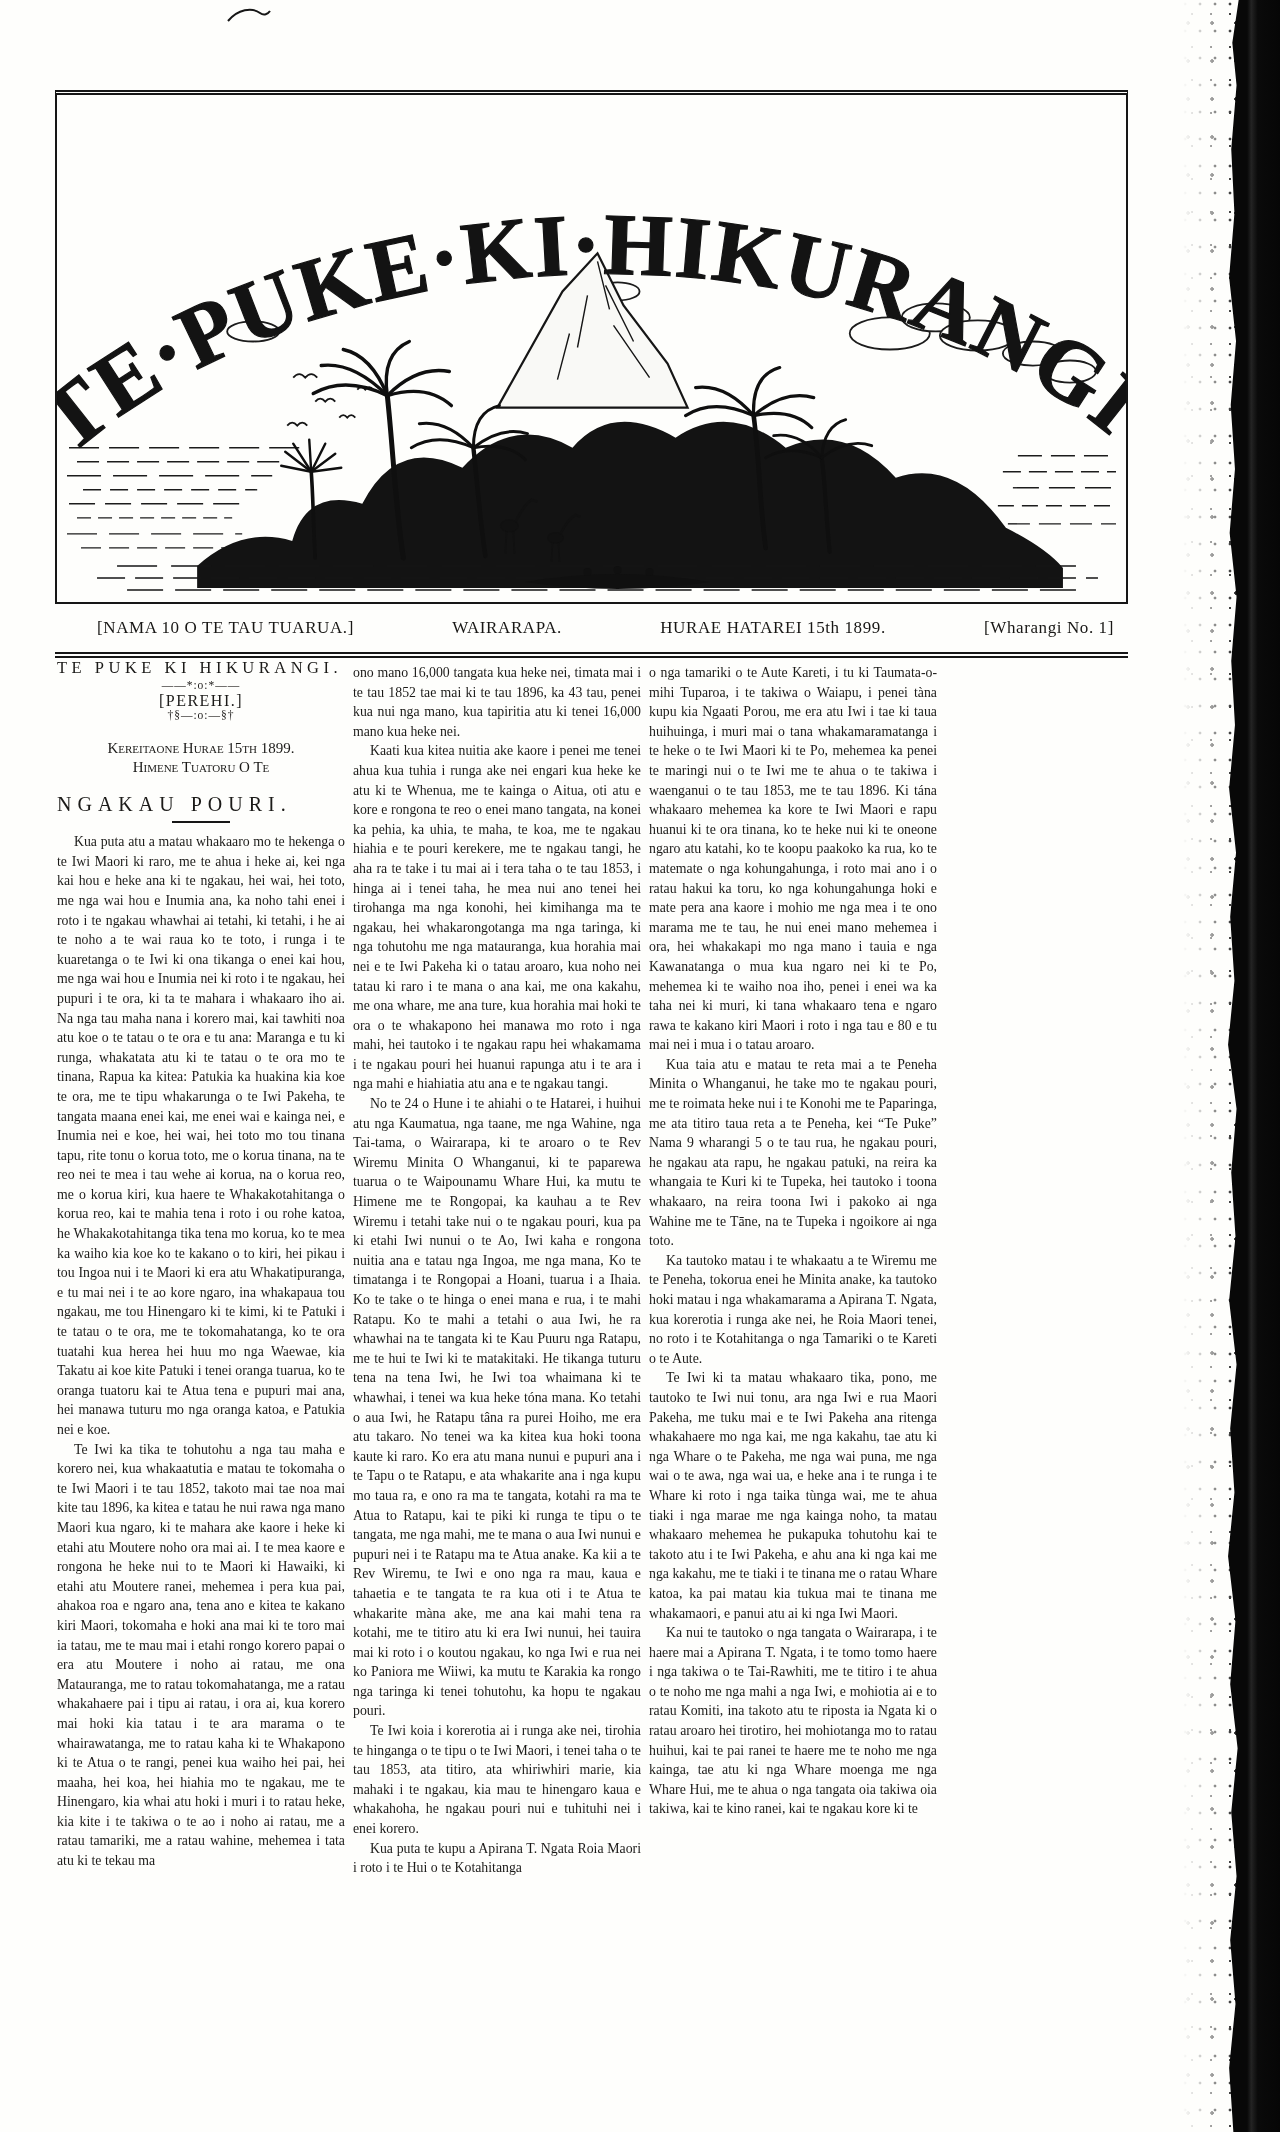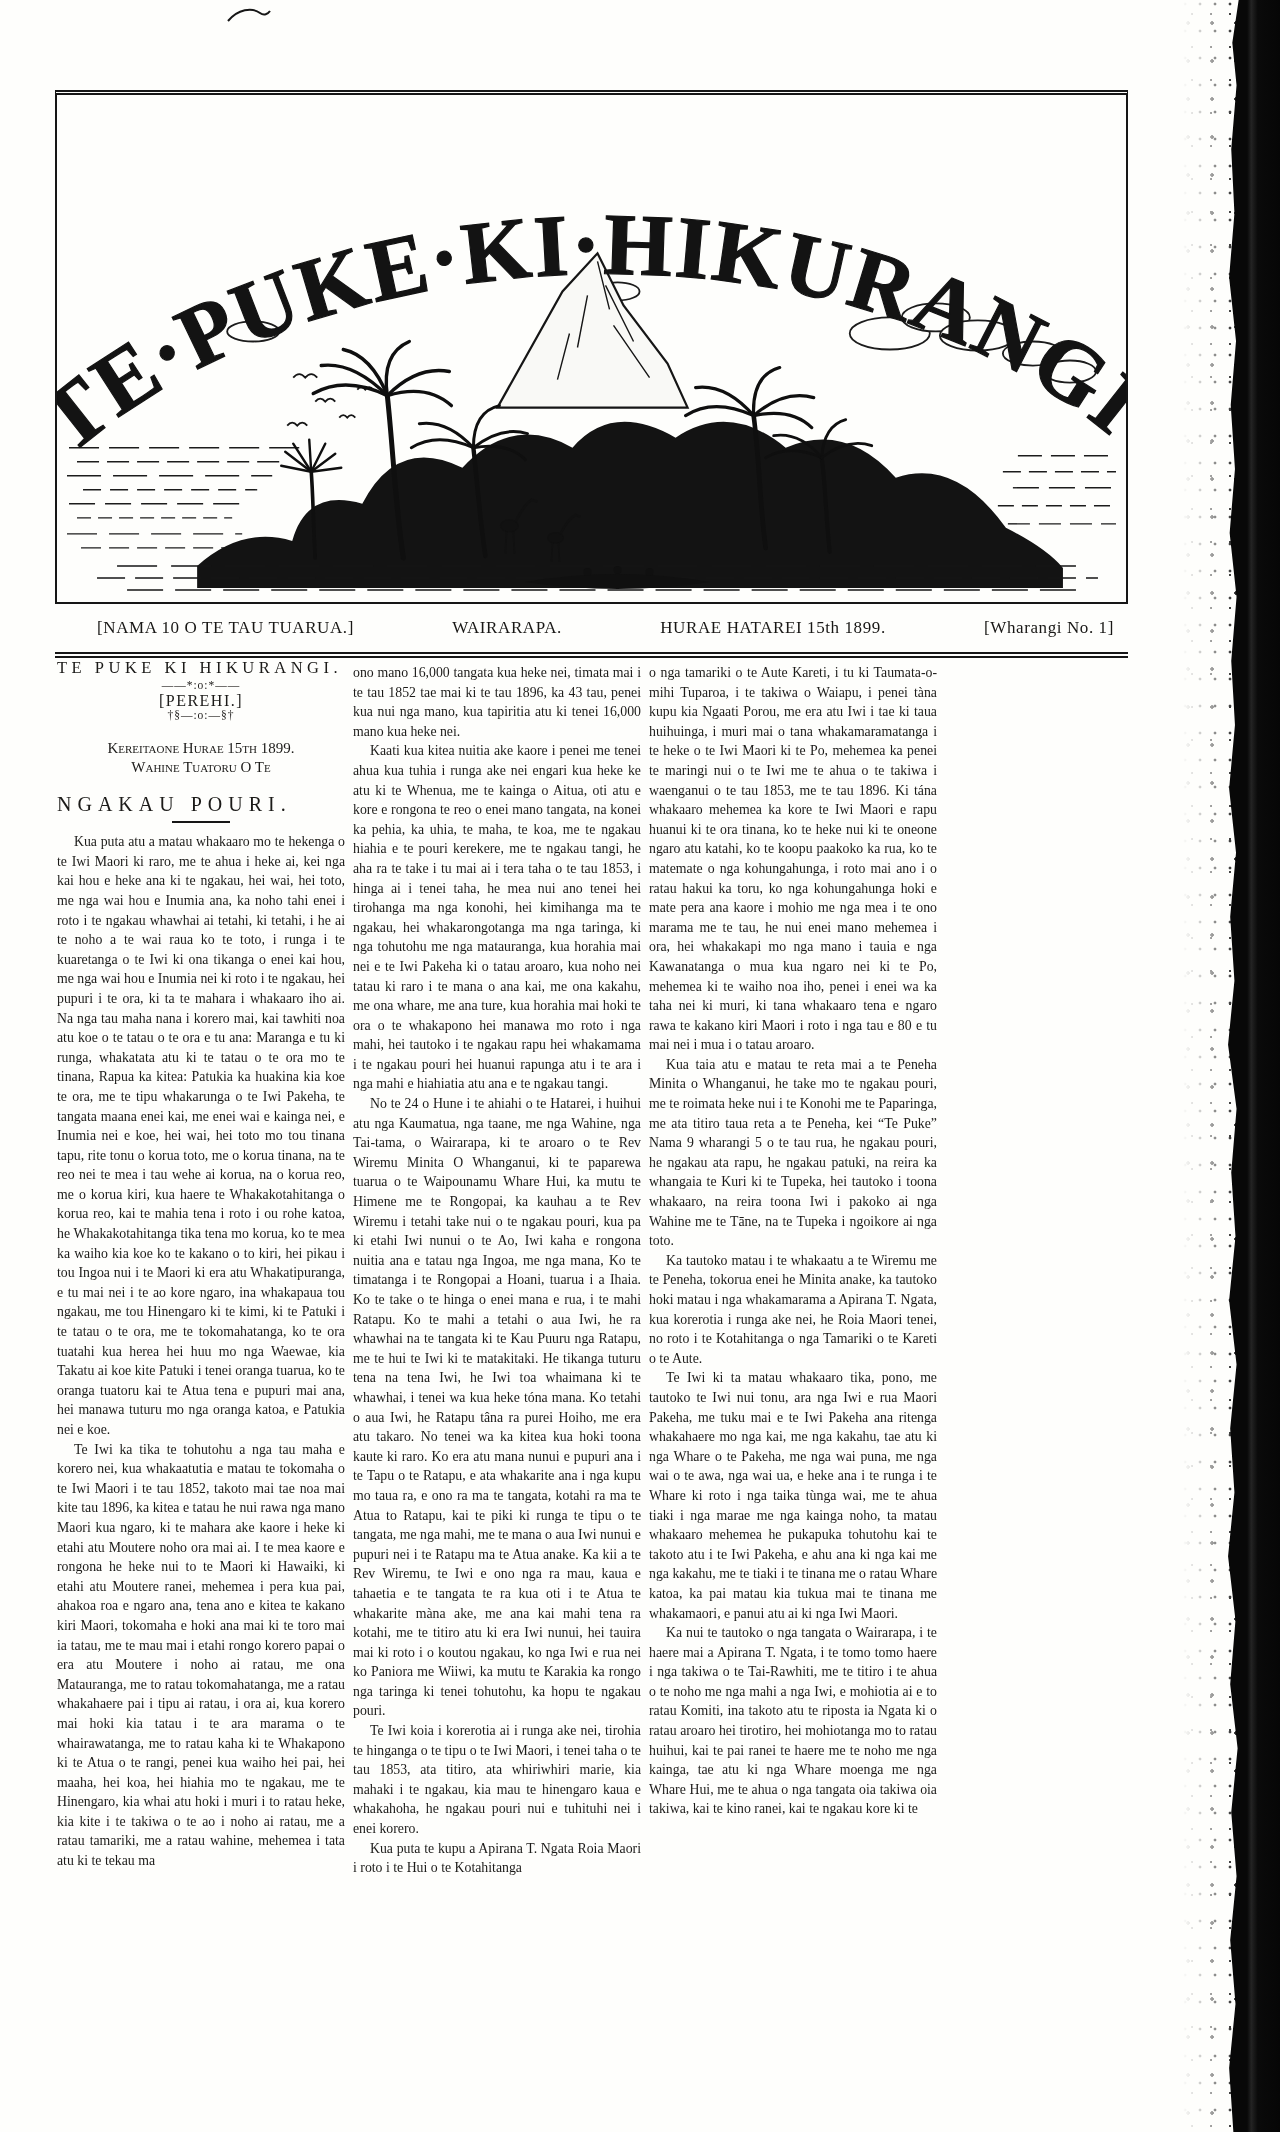--- a/index.html
+++ b/index.html
@@ -220,21 +220,21 @@
   </div>
 
   <div class="columns">
 
     <div class="col col1">
       <h2 class="paper-title">TE PUKE KI HIKURANGI.</h2>
       <div class="orn">——*:o:*——</div>
       <div class="perehi">[PEREHI.]</div>
       <div class="orn">†§—:o:—§†</div>
       <div class="edition">Kereitaone Hurae 15th 1899.</div>
-      <div class="edition" style="margin-top:0;">Wahine Tuatoru O Te</div>
+      <div class="edition" style="margin-top:0;">Himene Tuatoru O Te</div>
       <h3 class="article-title">NGAKAU POURI.</h3>
       <hr class="title-rule">
       <p>Kua puta atu a matau whakaaro mo te hekenga o te Iwi Maori ki raro, me te ahua i heke ai, kei nga kai hou e heke ana ki te ngakau, hei wai, hei toto, me nga wai hou e Inumia ana, ka noho tahi enei i roto i te ngakau whawhai ai tetahi, ki tetahi, i he ai te noho a te wai raua ko te toto, i runga i te kuaretanga o te Iwi ki ona tikanga o enei kai hou, me nga wai hou e Inumia nei ki roto i te ngakau, hei pupuri i te ora, ki ta te mahara i whakaaro iho ai. Na nga tau maha nana i korero mai, kai tawhiti noa atu koe o te tatau o te ora e tu ana: Maranga e tu ki runga, whakatata atu ki te tatau o te ora mo te tinana, Rapua ka kitea: Patukia ka huakina kia koe te ora, me te tipu whakarunga o te Iwi Pakeha, te tangata maana enei kai, me enei wai e kainga nei, e Inumia nei e koe, hei wai, hei toto mo tou tinana tapu, rite tonu o korua toto, me o korua tinana, na te reo nei te mea i tau wehe ai korua, na o korua reo, me o korua kiri, kua haere te Whakakotahitanga o korua reo, kai te mahia tena i roto i ou rohe katoa, he Whakakotahitanga tika tena mo korua, ko te mea ka waiho kia koe ko te kakano o to kiri, hei pikau i tou Ingoa nui i te Maori ki era atu Whakatipuranga, e tu mai nei i te ao kore ngaro, ina whakapaua tou ngakau, me tou Hinengaro ki te kimi, ki te Patuki i te tatau o te ora, me te tokomahatanga, ko te ora tuatahi kua herea hei huu mo nga Waewae, kia Takatu ai koe kite Patuki i tenei oranga tuarua, ko te oranga tuatoru kai te Atua tena e pupuri mai ana, hei manawa tuturu mo nga oranga katoa, e Patukia nei e koe.</p>
       <p>Te Iwi ka tika te tohutohu a nga tau maha e korero nei, kua whakaatutia e matau te tokomaha o te Iwi Maori i te tau 1852, takoto mai tae noa mai kite tau 1896, ka kitea e tatau he nui rawa nga mano Maori kua ngaro, ki te mahara ake kaore i heke ki etahi atu Moutere noho ora mai ai. I te mea kaore e rongona he heke nui to te Maori ki Hawaiki, ki etahi atu Moutere ranei, mehemea i pera kua pai, ahakoa roa e ngaro ana, tena ano e kitea te kakano kiri Maori, tokomaha e hoki ana mai ki te toro mai ia tatau, me te mau mai i etahi rongo korero papai o era atu Moutere i noho ai ratau, me ona Matauranga, me to ratau tokomahatanga, me a ratau whakahaere pai i tipu ai ratau, i ora ai, kua korero mai hoki kia tatau i te ara marama o te whairawatanga, me to ratau kaha ki te Whakapono ki te Atua o te rangi, penei kua waiho hei pai, hei maaha, hei koa, hei hiahia mo te ngakau, me te Hinengaro, kia whai atu hoki i muri i to ratau heke, kia kite i te takiwa o te ao i noho ai ratau, me a ratau tamariki, me a ratau wahine, mehemea i tata atu ki te tekau ma</p>
     </div>
 
     <div class="col col2">
       <p class="noindent">ono mano 16,000 tangata kua heke nei, timata mai i te tau 1852 tae mai ki te tau 1896, ka 43 tau, penei kua nui nga mano, kua tapiritia atu ki tenei 16,000 mano kua heke nei.</p>
       <p>Kaati kua kitea nuitia ake kaore i penei me tenei ahua kua tuhia i runga ake nei engari kua heke ke atu ki te Whenua, me te kainga o Aitua, oti atu e kore e rongona te reo o enei mano tangata, na konei ka pehia, ka uhia, te maha, te koa, me te ngakau hiahia e te pouri kerekere, me te ngakau tangi, he aha ra te take i tu mai ai i tera taha o te tau 1853, i hinga ai i tenei taha, he mea nui ano tenei hei tirohanga ma nga konohi, hei kimihanga ma te ngakau, hei whakarongotanga ma nga taringa, ki nga tohutohu me nga matauranga, kua horahia mai nei e te Iwi Pakeha ki o tatau aroaro, kua noho nei tatau ki raro i te mana o ana kai, me ona kakahu, me ona whare, me ana ture, kua horahia mai hoki te ora o te whakapono hei manawa mo roto i nga mahi, hei tautoko i te ngakau rapu hei whakamama i te ngakau pouri hei huanui rapunga atu i te ara i nga mahi e hiahiatia atu ana e te ngakau tangi.</p>
       <p>No te 24 o Hune i te ahiahi o te Hatarei, i huihui atu nga Kaumatua, nga taane, me nga Wahine, nga Tai-tama, o Wairarapa, ki te aroaro o te Rev Wiremu Minita O Whanganui, ki te paparewa tuarua o te Waipounamu Whare Hui, ka mutu te Himene me te Rongopai, ka kauhau a te Rev Wiremu i tetahi take nui o te ngakau pouri, kua pa ki etahi Iwi nunui o te Ao, Iwi kaha e rongona nuitia ana e tatau nga Ingoa, me nga mana, Ko te timatanga i te Rongopai a Hoani, tuarua i a Ihaia. Ko te take o te hinga o enei mana e rua, i te mahi Ratapu. Ko te mahi a tetahi o aua Iwi, he ra whawhai na te tangata ki te Kau Puuru nga Ratapu, me te hui te Iwi ki te matakitaki. He tikanga tuturu tena na tena Iwi, he Iwi toa whaimana ki te whawhai, i tenei wa kua heke tóna mana. Ko tetahi o aua Iwi, he Ratapu tâna ra purei Hoiho, me era atu takaro. No tenei wa ka kitea kua hoki toona kaute ki raro. Ko era atu mana nunui e pupuri ana i te Tapu o te Ratapu, e ata whakarite ana i nga kupu mo taua ra, e ono ra ma te tangata, kotahi ra ma te Atua to Ratapu, kai te piki ki runga te tipu o te tangata, me nga mahi, me te mana o aua Iwi nunui e pupuri nei i te Ratapu ma te Atua anake. Ka kii a te Rev Wiremu, te Iwi e ono nga ra mau, kaua e tahaetia e te tangata te ra kua oti i te Atua te whakarite màna ake, me ana kai mahi tena ra kotahi, me te titiro atu ki era Iwi nunui, hei tauira mai ki roto i o koutou ngakau, ko nga Iwi e rua nei ko Paniora me Wiiwi, ka mutu te Karakia ka rongo nga taringa ki tenei tohutohu, ka hopu te ngakau pouri.</p>

